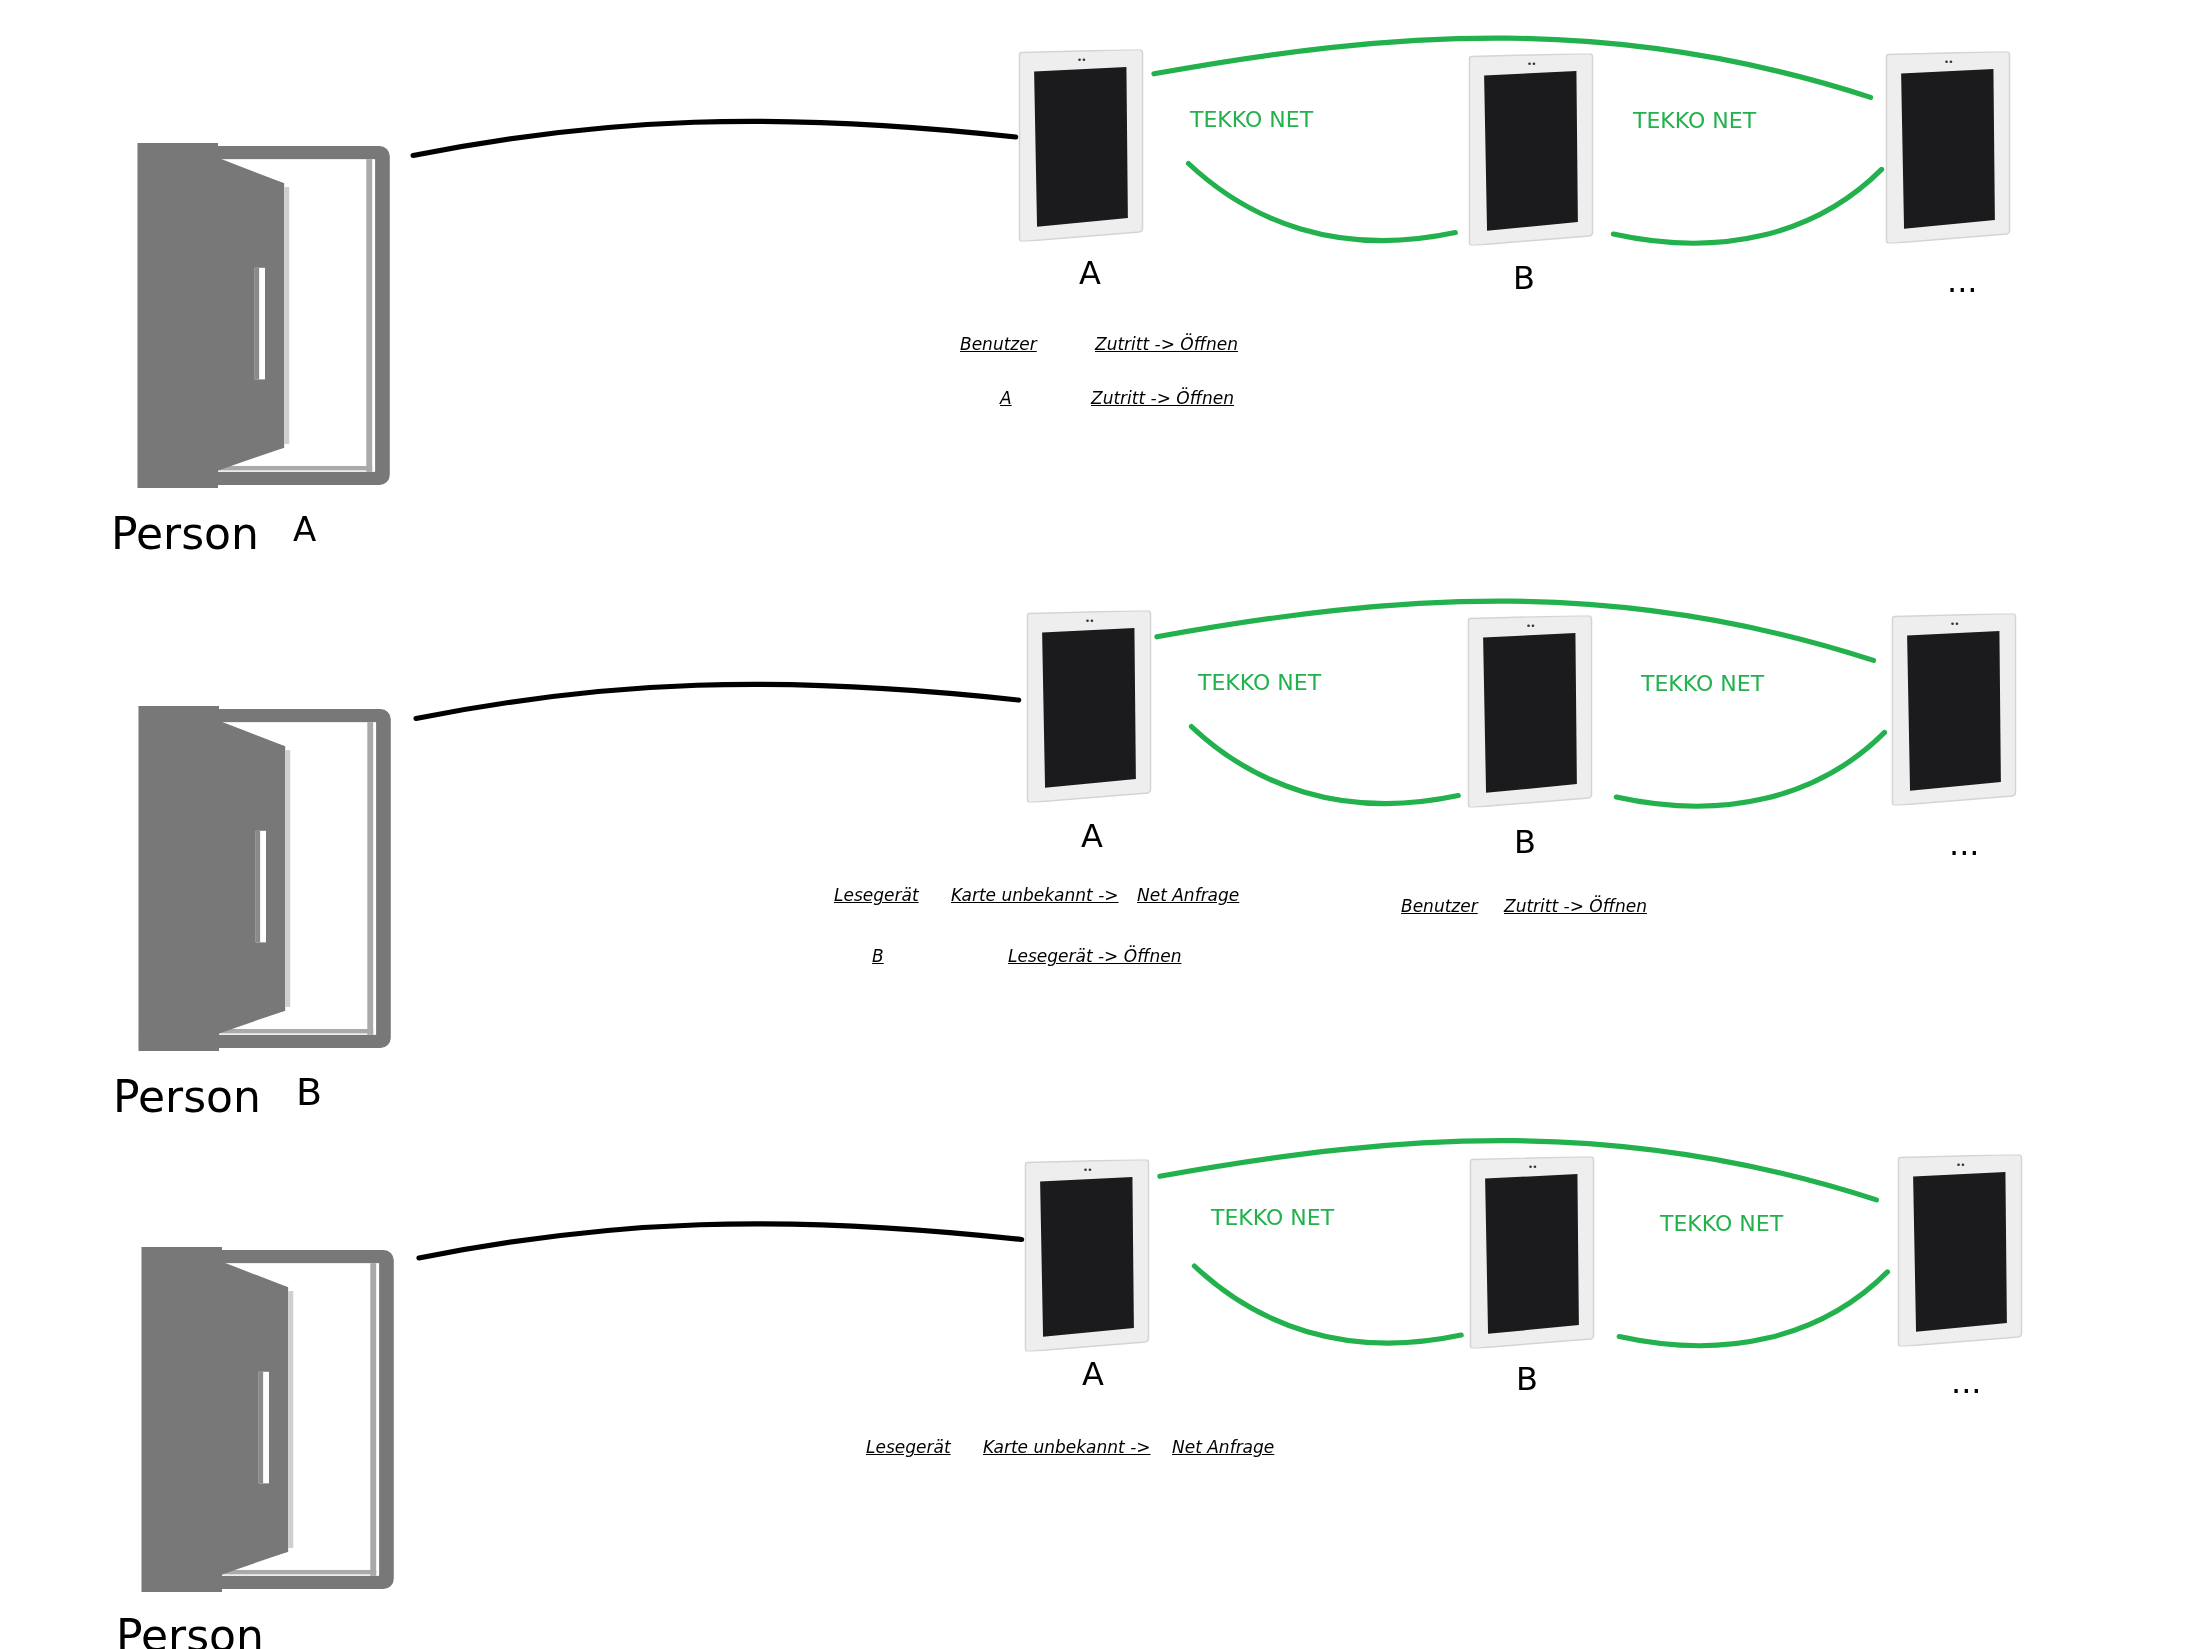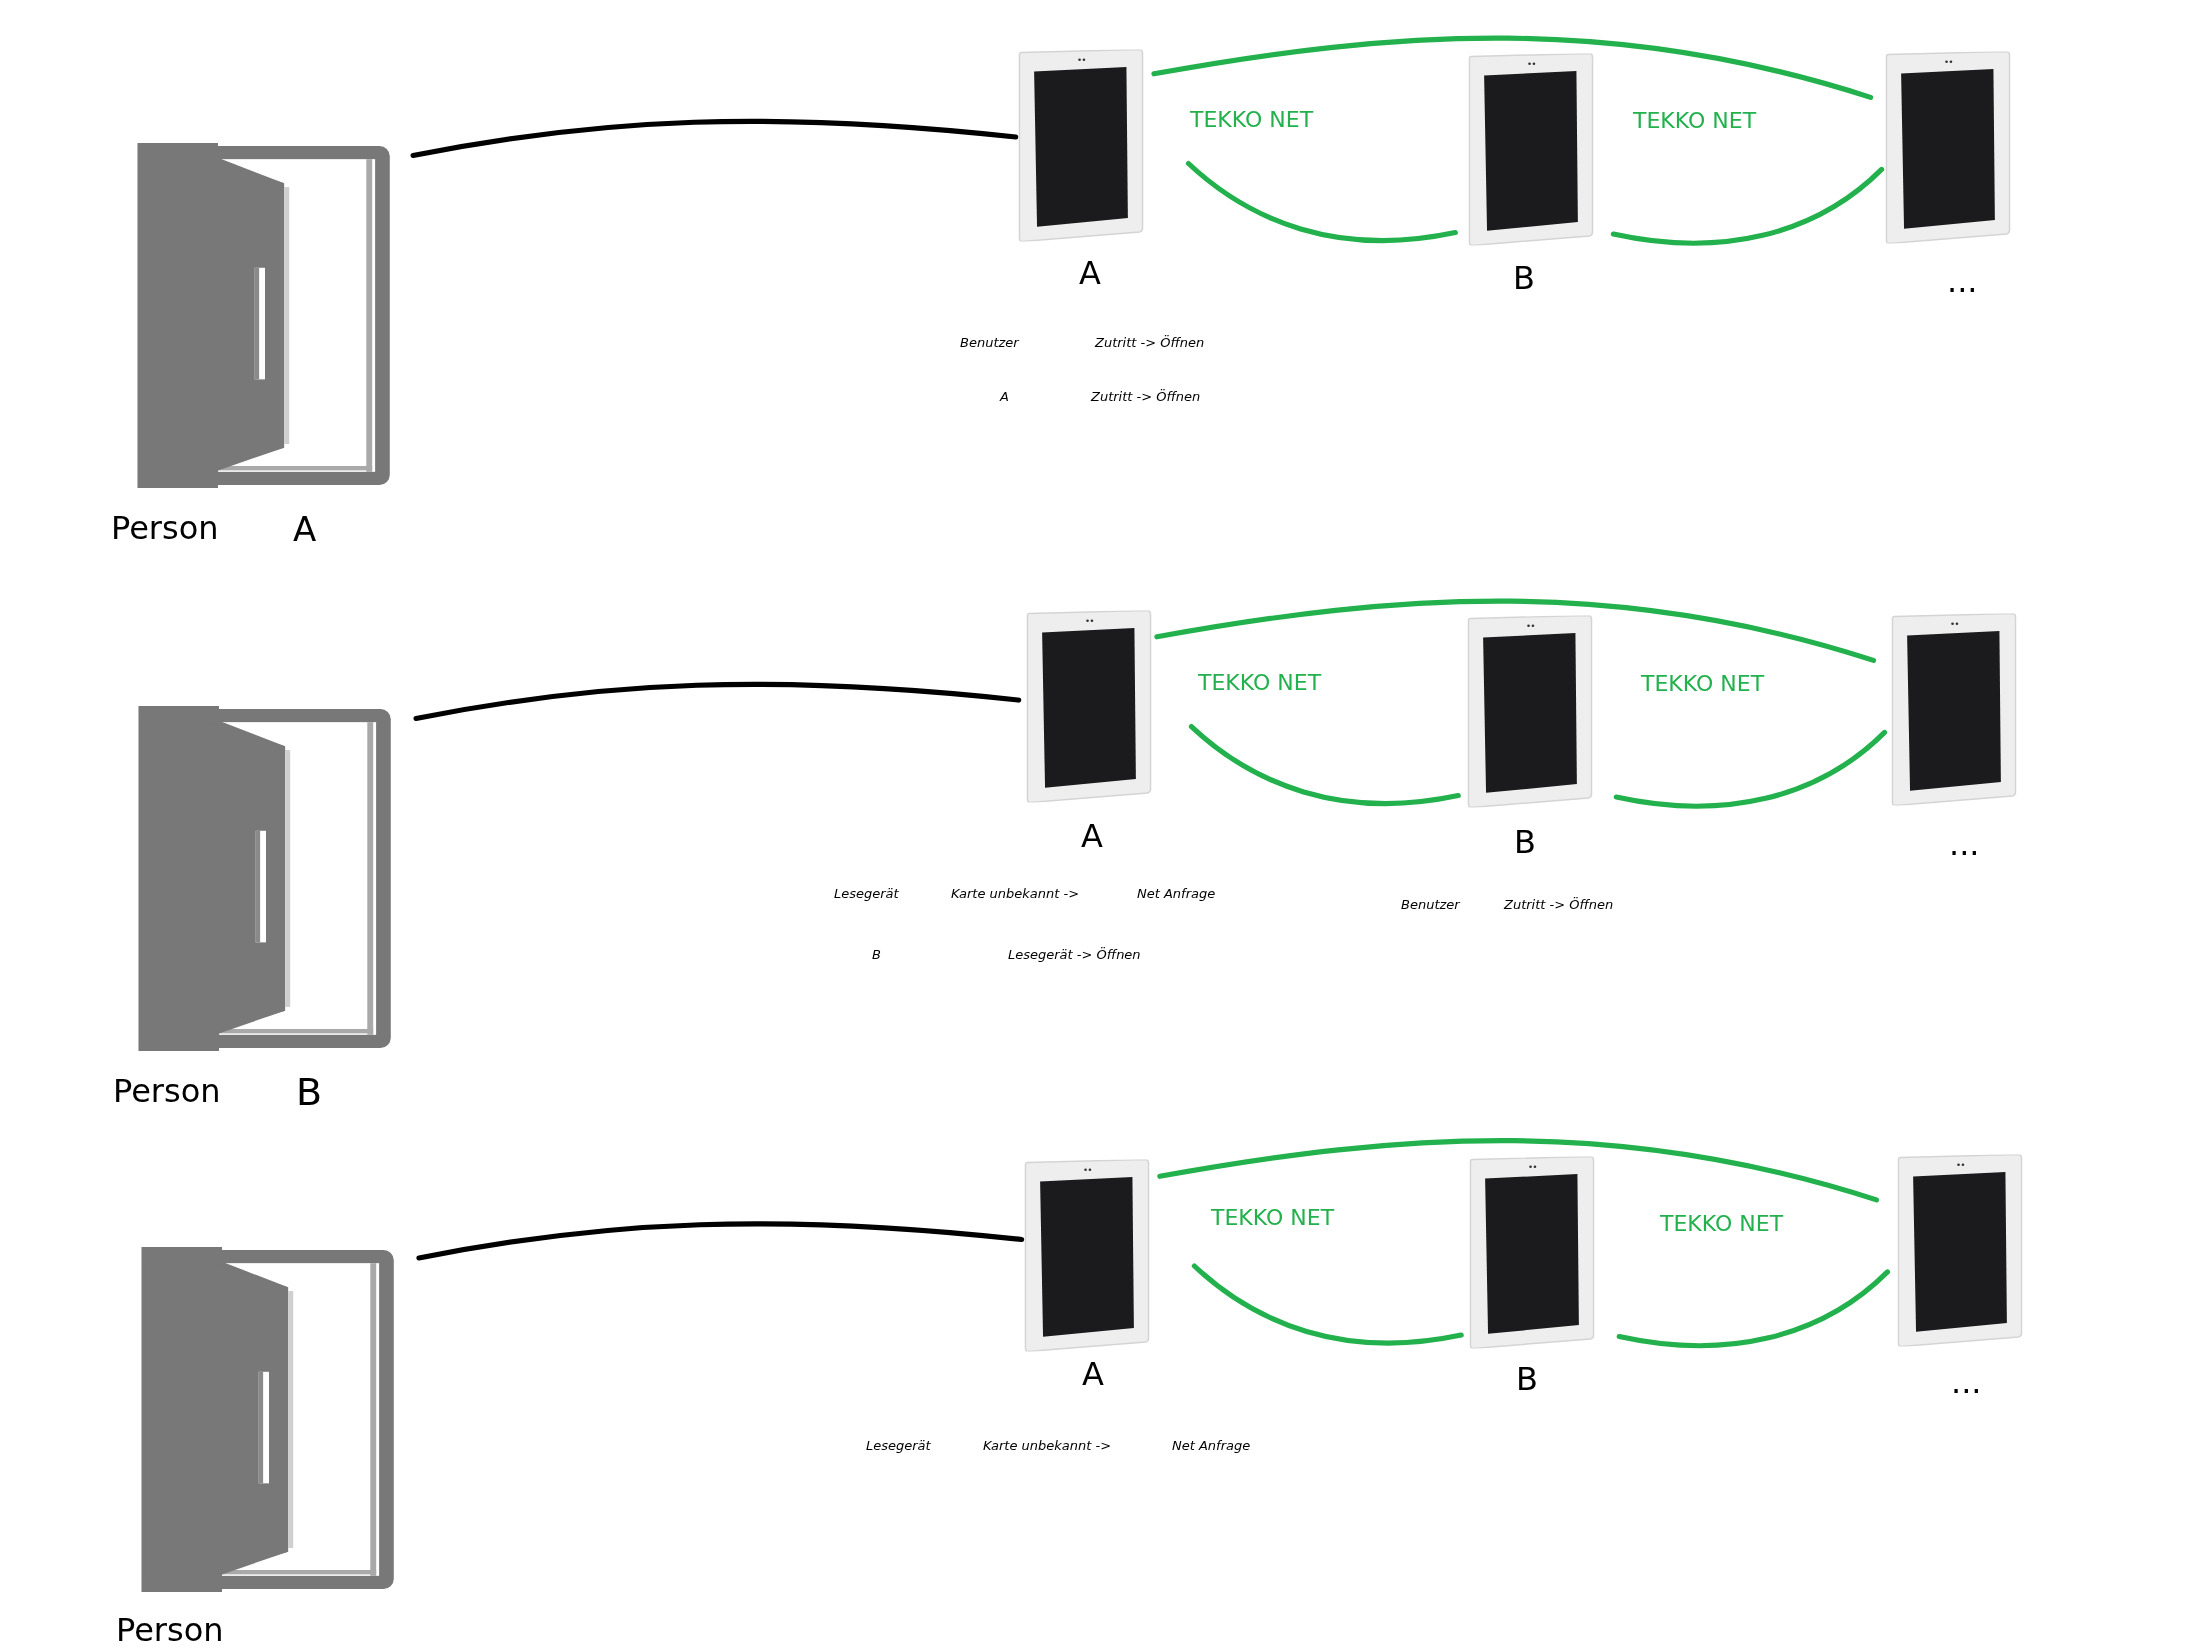--- a/index.html
+++ b/index.html
@@ -1,26 +1,26 @@
 <!DOCTYPE html>
 <html style="font-size:11.8px"><head>
 <meta charset="utf-8">
 <style>
   html, body { margin: 0; padding: 0; background: #ffffff; }
   body { width: 2205px; height: 1650px; position: relative; overflow: hidden; font-family: "DejaVu Sans", "Liberation Sans", sans-serif; }
   svg.wires { position: absolute; left: 0; top: 0; width: 2205px; height: 1650px; pointer-events: none; }
   .door { position: absolute; width: 256px; height: 345px; }
   .device { position: absolute; width: 126px; height: 193px; }
   .txt { position: absolute; white-space: nowrap; color: #000; line-height: 1; }
-  .person-label { font-size: 32px; font-family: "DejaVu Sans", sans-serif; }
+  .person-label { font-size: 44px; font-family: "DejaVu Sans", sans-serif; }
   .person-id { font-size: 34px; font-family: "DejaVu Sans", sans-serif; }
   .person-id.big { font-size: 38px; }
   .dev-label { font-size: 32px; font-family: "DejaVu Sans", sans-serif; }
   .net-label { font-size: 22px; color: #22b14c; font-family: "DejaVu Sans", sans-serif; }
-  .note { font-size: 13px; font-style: italic; font-family: "DejaVu Sans", sans-serif; }
+  .note { font-size: 17px; font-style: italic; font-family: "DejaVu Sans", sans-serif; text-decoration: underline; }
   .row { position: absolute; left: 0; width: 2205px; height: 544px; }
 </style>
 </head>
 <body>
 
 <svg width="0" height="0" style="position:absolute">
   <defs>
     <symbol id="door-sym" viewBox="0 0 348 470">
       <rect x="4" y="4" width="340" height="462" rx="14" ry="14" fill="#787878"></rect>
       <rect x="110" y="22" width="214" height="426" fill="#ffffff"></rect>

